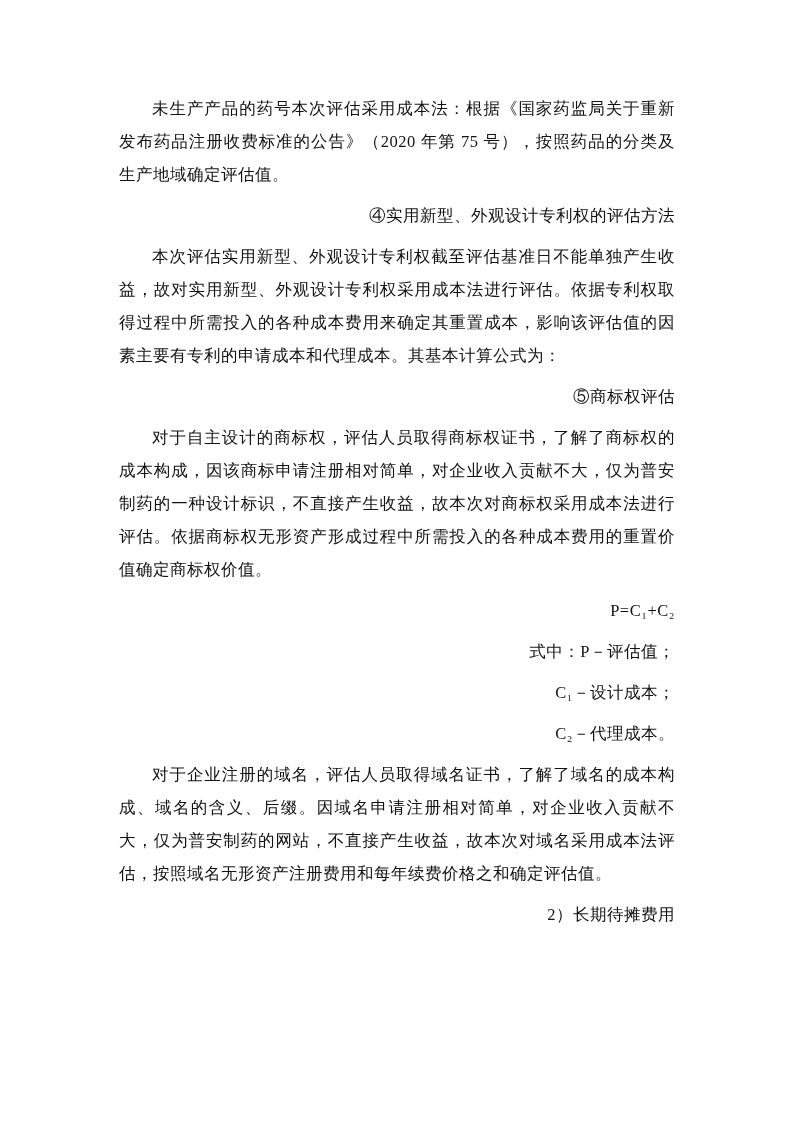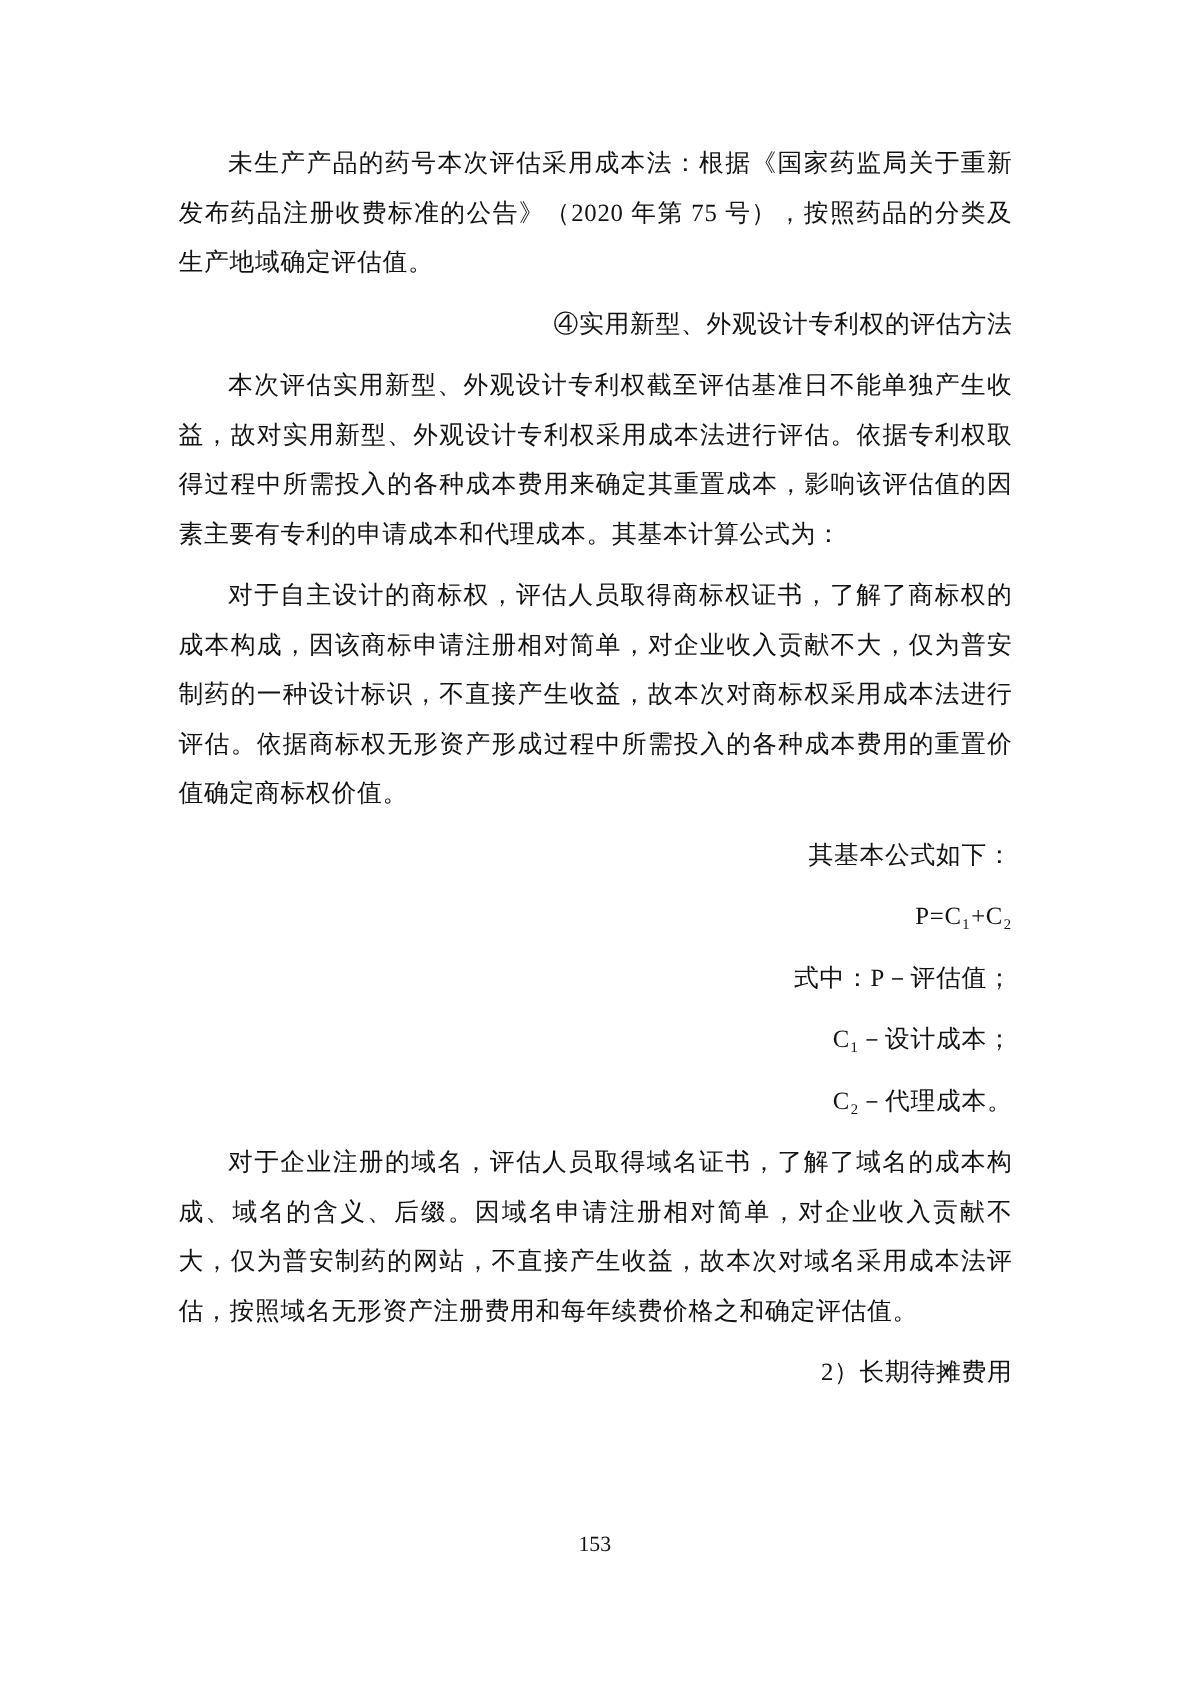--- a/index.html
+++ b/index.html
@@ -58,23 +58,22 @@
   }
 </style>
 </head>
 <body>
 
 <div class="page">
   <div class="content">
     <p class="para">未生产产品的药号本次评估采用成本法：根据《国家药监局关于重新发布药品注册收费标准的公告》（2020 年第 75 号），按照药品的分类及生产地域确定评估值。</p>
     <p class="heading">④实用新型、外观设计专利权的评估方法</p>
     <p class="para">本次评估实用新型、外观设计专利权截至评估基准日不能单独产生收益，故对实用新型、外观设计专利权采用成本法进行评估。依据专利权取得过程中所需投入的各种成本费用来确定其重置成本，影响该评估值的因素主要有专利的申请成本和代理成本。其基本计算公式为：</p>
+    <p class="heading">⑤商标权评估</p>
     <p class="para">对于自主设计的商标权，评估人员取得商标权证书，了解了商标权的成本构成，因该商标申请注册相对简单，对企业收入贡献不大，仅为普安制药的一种设计标识，不直接产生收益，故本次对商标权采用成本法进行评估。依据商标权无形资产形成过程中所需投入的各种成本费用的重置价值确定商标权价值。</p>
-    <p class="plainline">其基本公式如下：</p>
     <p class="formula">P=C₁+C₂</p>
     <p class="plainline">式中：P－评估值；</p>
     <p class="indent-c1">C₁－设计成本；</p>
     <p class="indent-c2">C₂－代理成本。</p>
     <p class="para">对于企业注册的域名，评估人员取得域名证书，了解了域名的成本构成、域名的含义、后缀。因域名申请注册相对简单，对企业收入贡献不大，仅为普安制药的网站，不直接产生收益，故本次对域名采用成本法评估，按照域名无形资产注册费用和每年续费价格之和确定评估值。</p>
     <p class="heading">2）长期待摊费用</p>
   </div>
-  <div class="footer">153</div>
 </div>
 
 </body></html>

